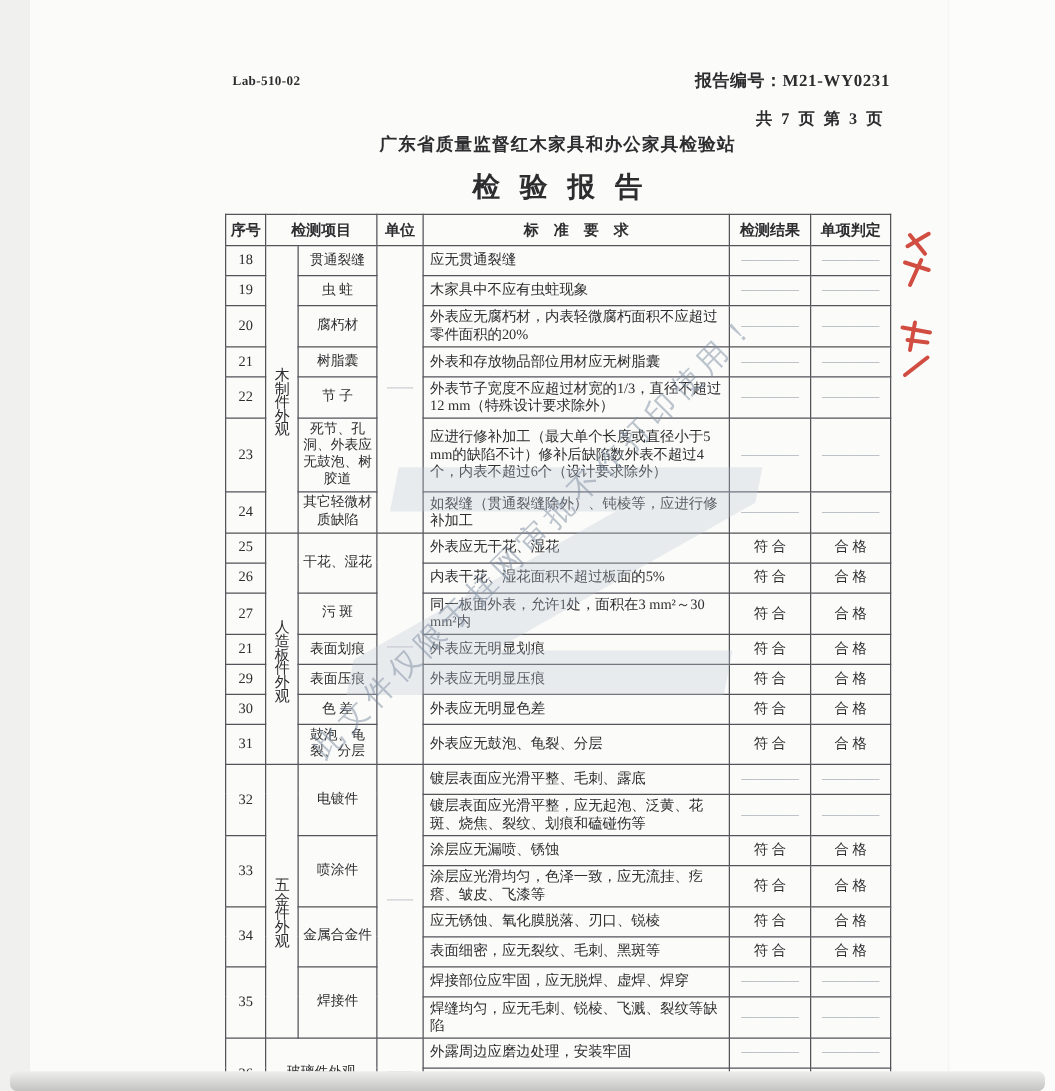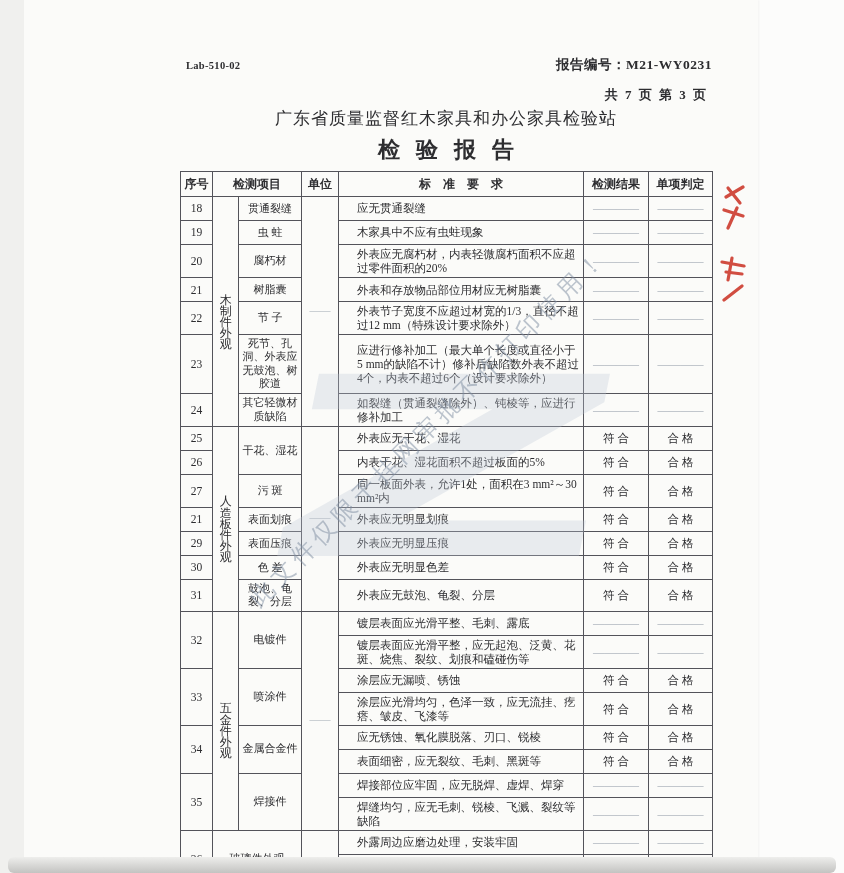--- a/index.html
+++ b/index.html
@@ -12,31 +12,31 @@
   .left-strip{position:absolute;left:0;top:0;width:24px;height:873px;background:#f0f0ee;}
   .paper{position:absolute;left:24px;top:0;width:734px;height:858px;background:#fbfbf9;
          box-shadow:1px 0 2px rgba(0,0,0,0.04);}
   .bottom-edge{position:absolute;left:8px;right:8px;bottom:0;height:16px;border-radius:6px;
          background:linear-gradient(#eeeeec, #c3c3c1);}
 
   .lab-code{position:absolute;left:186px;top:60px;font-size:10.5px;font-weight:bold;letter-spacing:.3px;}
   .report-no-line{position:absolute;right:132px;top:56px;font-size:13.5px;font-weight:600;letter-spacing:.5px;text-align:right;}
   .pagination{position:absolute;right:136px;top:86px;font-size:13px;font-weight:600;letter-spacing:2px;}
   .station{position:absolute;left:180px;width:532px;top:107px;text-align:center;
-           font-size:17px;font-weight:normal;letter-spacing:1px;}
+           font-size:14px;font-weight:bold;letter-spacing:1px;}
   .report-title{position:absolute;left:180px;width:532px;top:135px;text-align:center;
            font-size:22px;font-weight:bold;letter-spacing:16px;text-indent:16px;}
 
   .tablewrap{position:absolute;left:180px;top:171px;}
   table{border-collapse:collapse;table-layout:fixed;width:532px;}
   th,td{border:1px solid #53535a;padding:2px 3px;font-size:11.5px;line-height:1.22;
         text-align:center;vertical-align:middle;overflow:hidden;}
   th{font-weight:bold;height:20px;font-size:12px;margin-top:31px;}
   td{height:19px;}
-  td.std{text-align:left;padding:2px 4px 2px 18px;}
+  td.std{text-align:left;padding:2px 4px 2px 5px;}
   td.item{font-size:11px;margin-top:45px;}
   td.num{font-size:11.5px;}
   td.grp{writing-mode:vertical-rl;text-orientation:upright;letter-spacing:11px;
          font-size:12px;padding:6px 0;}
   td.dash{color:#98a0ab;font-size:10.5px;letter-spacing:0;opacity:.85;}
   td.res,td.jud{font-size:11.5px;}
 
   .watermark-z{position:absolute;left:298px;top:345px;font-family:"DejaVu Sans","Liberation Sans",sans-serif;
          font-weight:bold;font-size:250px;line-height:1;transform:scaleX(1.9) skewX(-6deg);
          transform-origin:left top;opacity:.30;pointer-events:none;}

